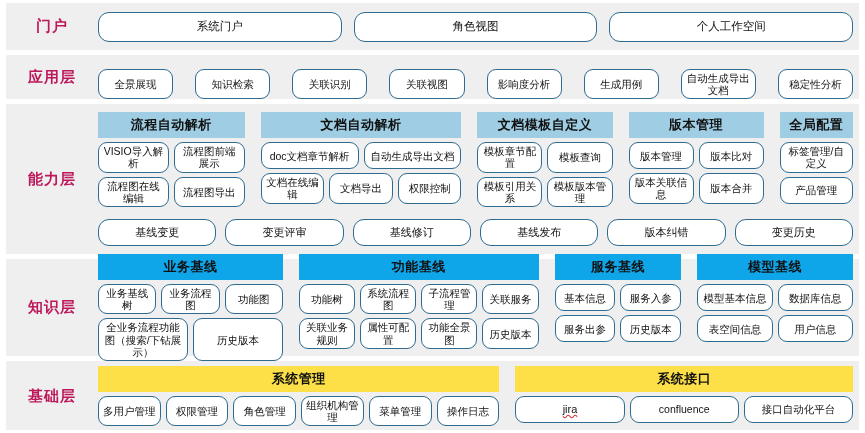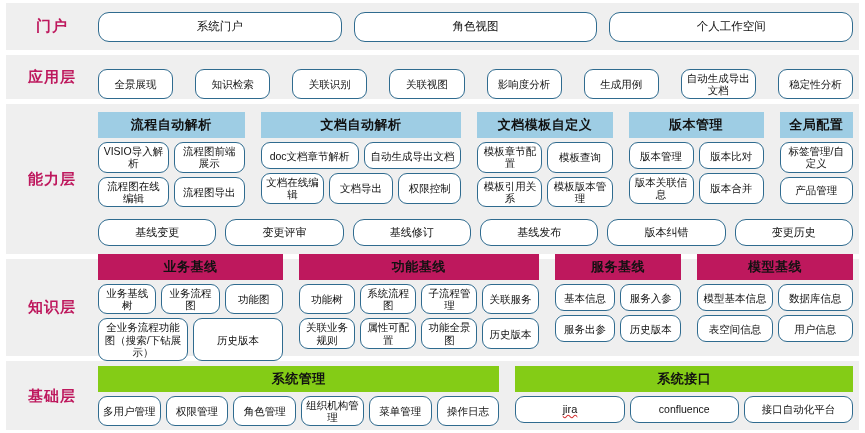--- a/index.html
+++ b/index.html
@@ -112,22 +112,22 @@
   .group-head {
     text-align: center;
     font-weight: bold;
     font-size: 13px;
     padding: 4px 2px 4px;
     color: #111;
     user-select: none;
     letter-spacing: .5px;
   }
   .group-head.blue  { background: #9ecde4; }
-  .group-head.gray  { background: #be185d; }
-  .group-head.teal  { background: #84cc16; }
+  .group-head.gray  { background: #0ea5e9; }
+  .group-head.teal  { background: #fde047; }
   .group-rows {
     display: flex;
     flex-direction: column;
     gap: 4px;
   }
   .grow {
     display: flex;
     gap: 5px;
   }
   .grow .pill { flex: 1; }

